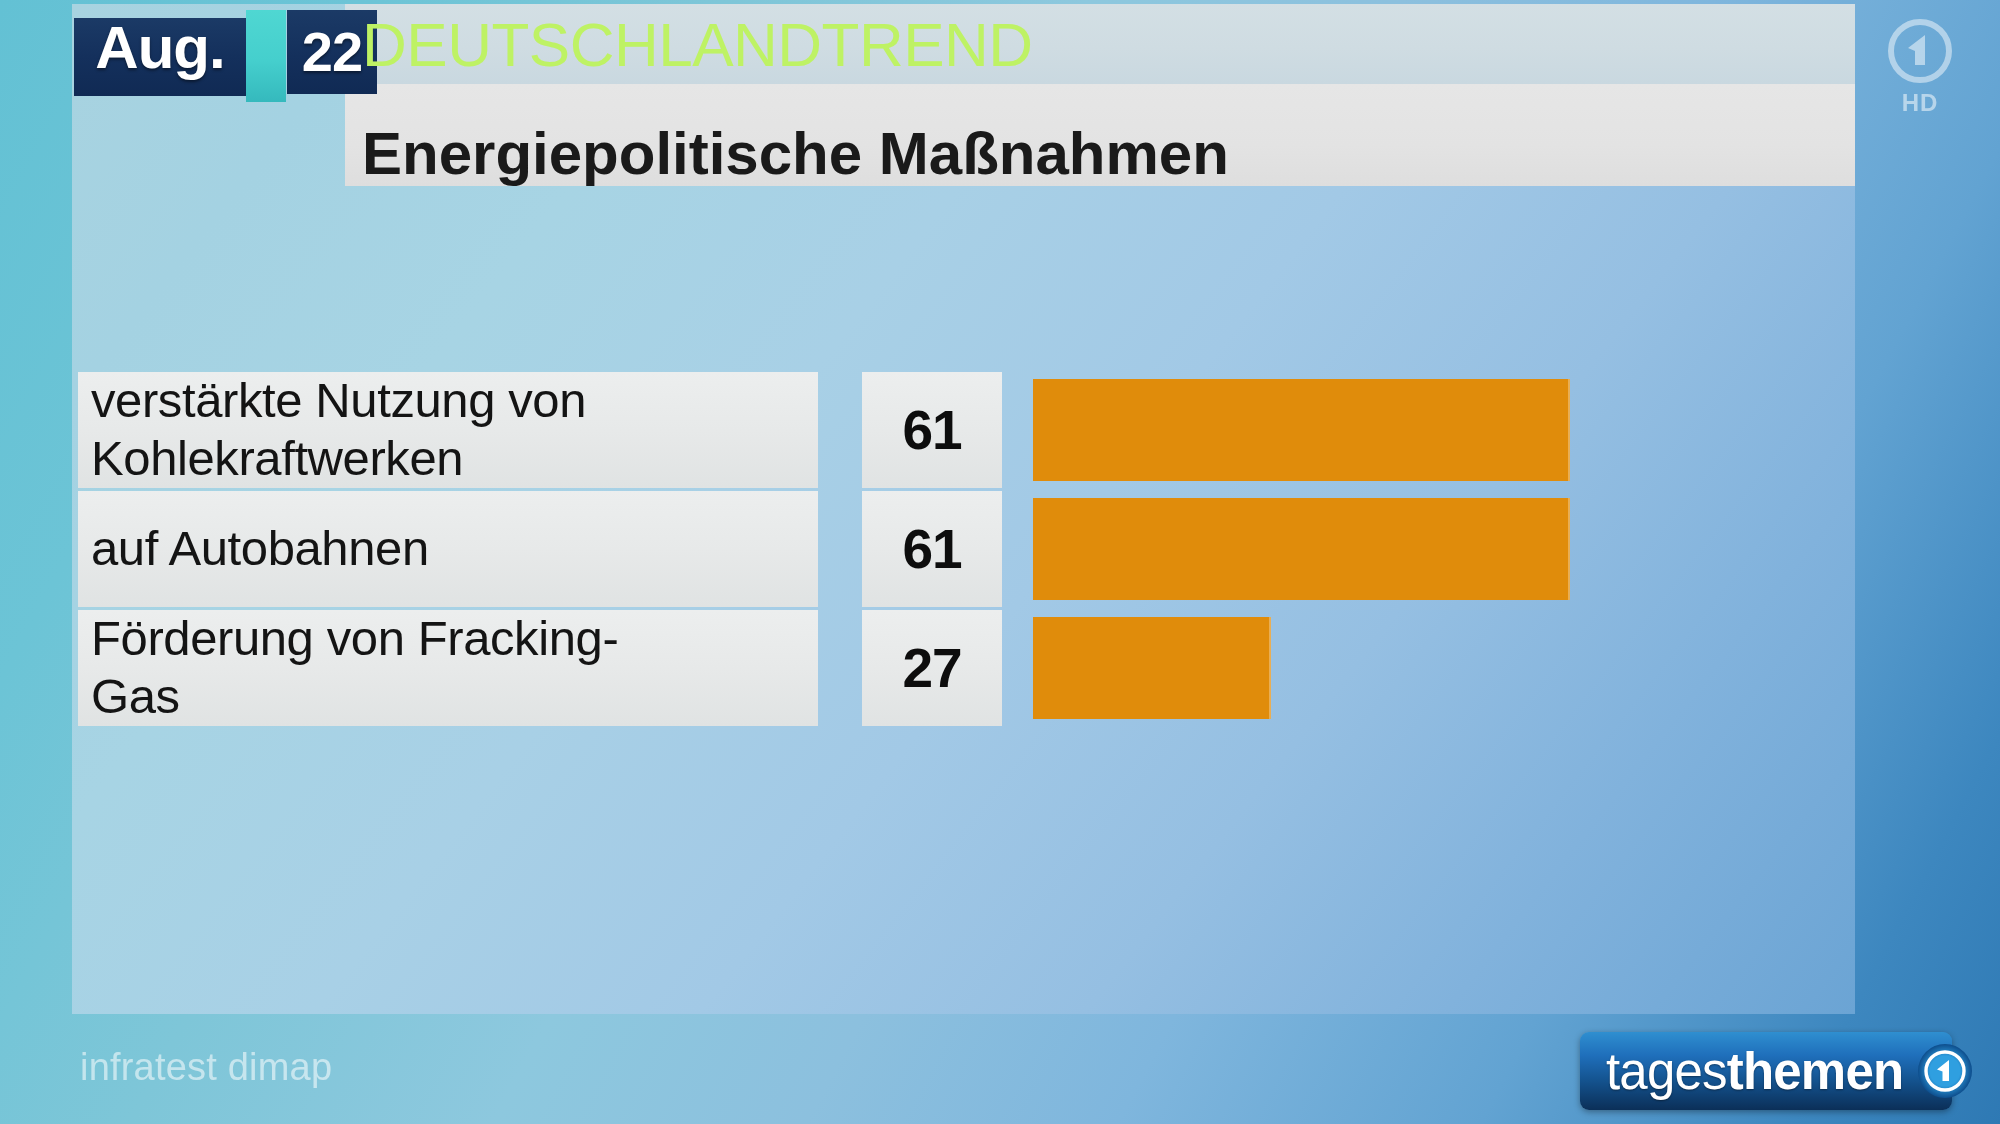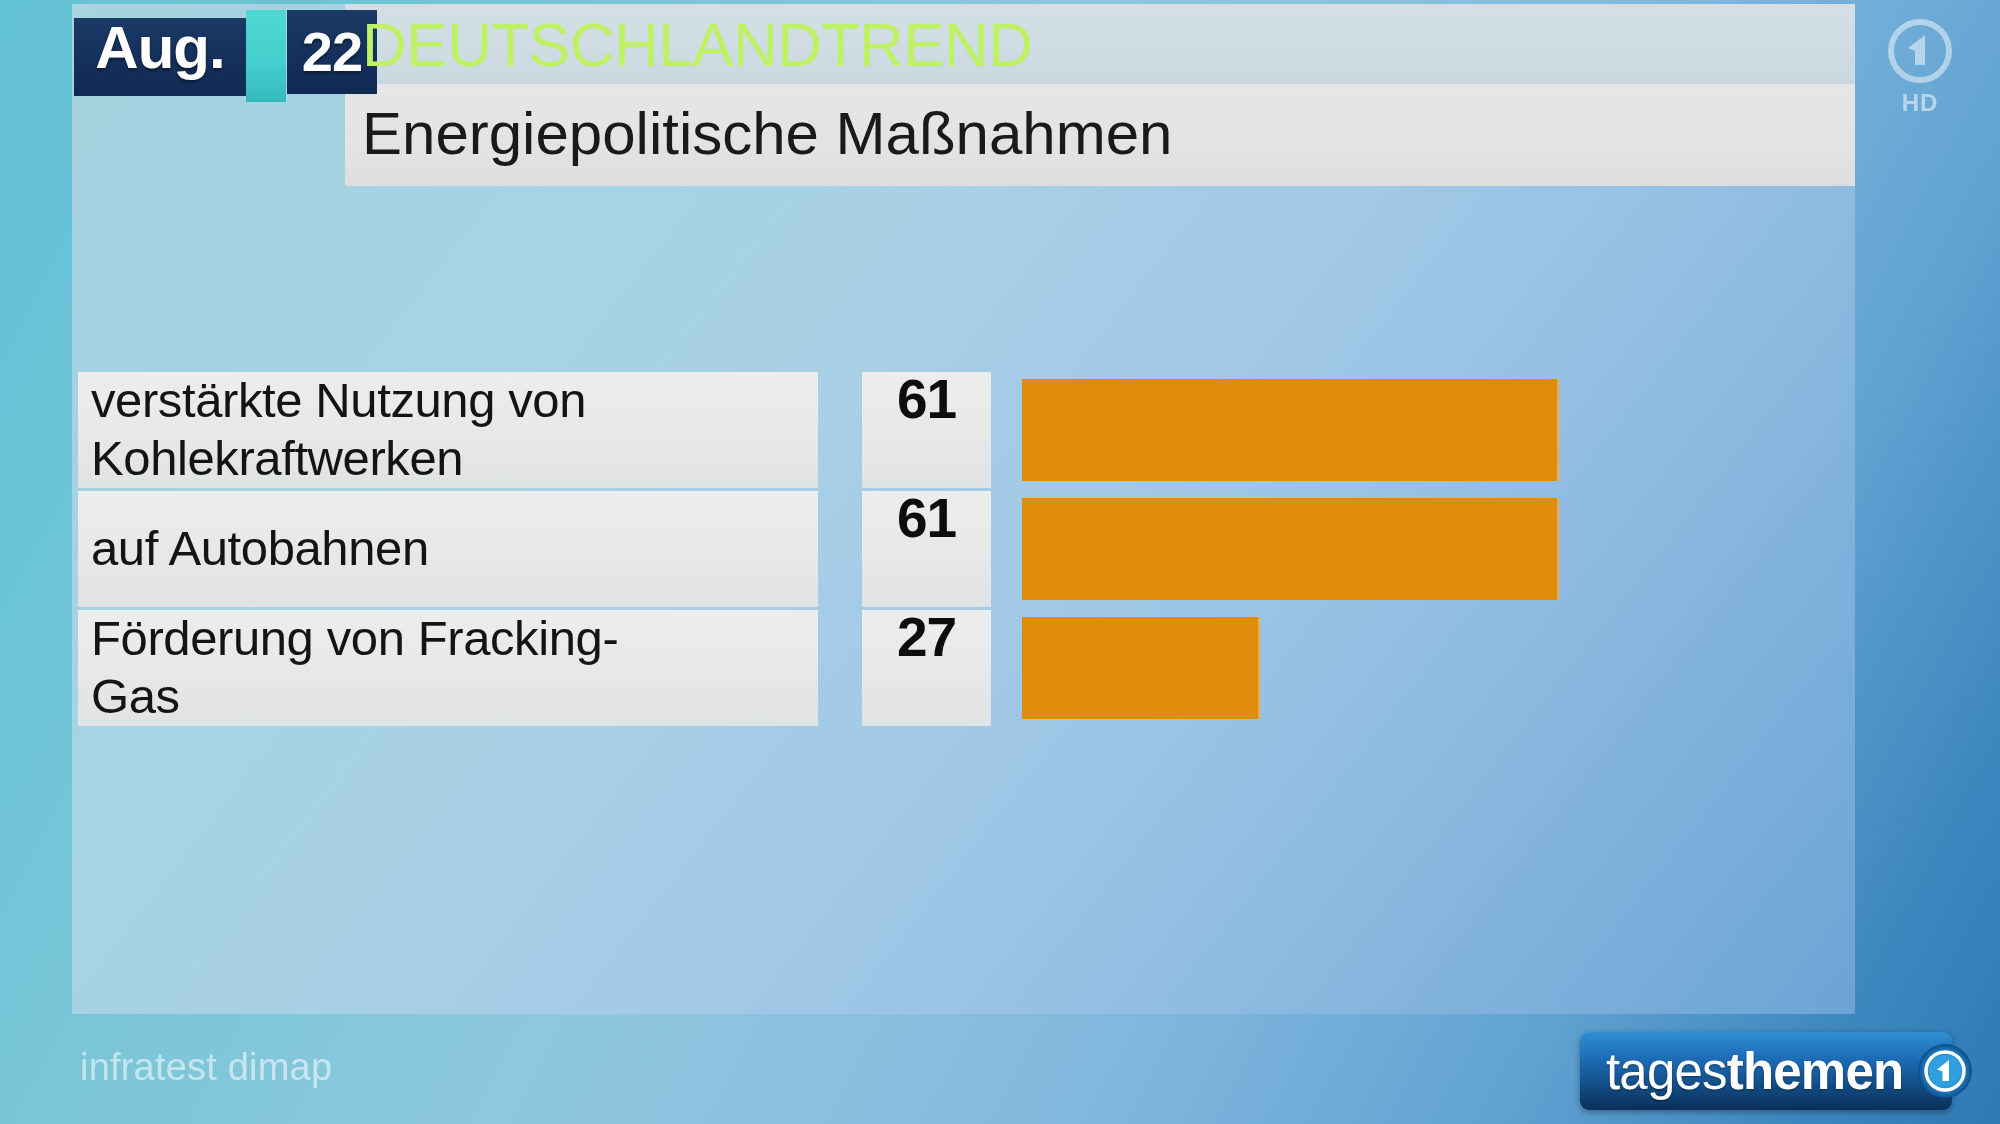--- a/index.html
+++ b/index.html
@@ -131,24 +131,24 @@
   }
   .title-main .t-light { font-weight: 400; letter-spacing: -0.5px; }
   .title-main .t-bold  { font-weight: 400; letter-spacing: -0.5px; }
 
   .title-sub {
     position: absolute;
     left: 362px;
     top: 84px;
     height: 100px;
     display: flex;
-    align-items: center;
+    align-items: flex-end;
     color: #1a1a1a;
     font-size: 60px;
-    font-weight: 400;
+    font-weight: 700;
     line-height: 1;
     white-space: nowrap;
   }
 
   
   .ard-hd {
     position: absolute;
     left: 1878px;
     top: 18px;
     width: 84px;
@@ -194,24 +194,24 @@
     color: #141414;
     font-size: 49px;
     line-height: 1.18;
     font-weight: 400;
     letter-spacing: -0.4px;
   }
   .cell-gap {
     width: 12px;
   }
   .cell-value {
-    width: 129px;
+    width: 140px;
     background: linear-gradient(180deg, #eceeee 0%, #e7e9e9 50%, #e0e3e3 100%);
     display: flex;
-    align-items: flex-start;
+    align-items: center;
     justify-content: center;
   }
   .cell-value span {
     color: #0d0d0d;
     font-size: 55px;
     font-weight: 600;
     line-height: 1;
     letter-spacing: -1px;
   }
   .cell-bar-area {

